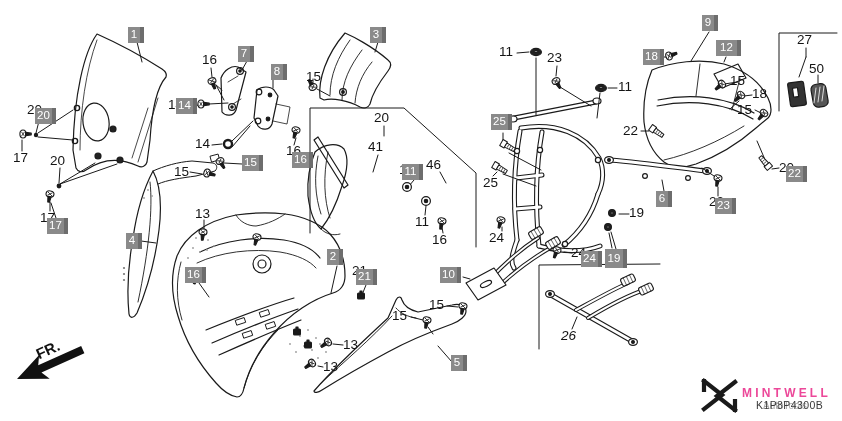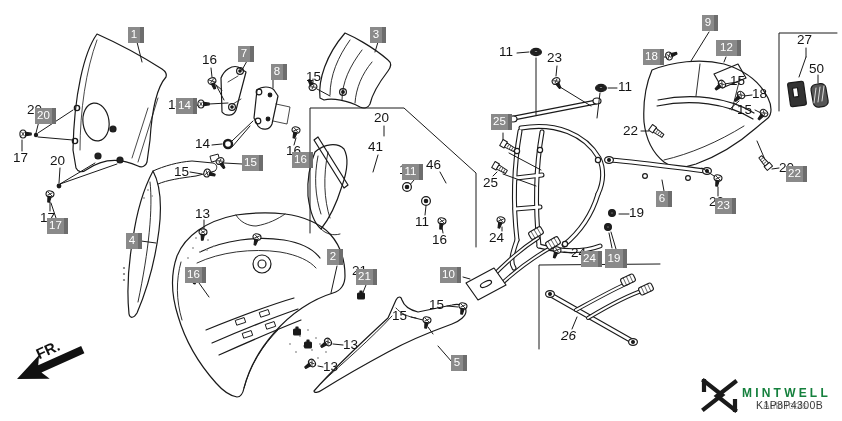--- a/index.html
+++ b/index.html
@@ -8,21 +8,21 @@
   .canvas svg{position:absolute;left:0;top:0;z-index:1;}
   .labels{position:absolute;left:0;top:0;width:100%;height:100%;z-index:2;}
   .labels-boxed{z-index:3;}
   .plain-label{position:absolute;font:400 13.5px/14px "Liberation Sans",sans-serif;
                color:#141414;white-space:nowrap;}
   .box-callout{position:absolute;display:flex;align-items:center;justify-content:center;
                background:var(--box-bg,#8a8a8a);color:var(--box-fg,#fff);
                font:400 11.5px/1 "Liberation Sans",sans-serif;
                border-right:4px solid var(--box-edge,#6d6d6d);box-sizing:border-box;}
   .brand-name{position:absolute;left:742px;top:386px;font-size:12px;letter-spacing:3.2px;
-              color:#15803d;font-weight:bold;z-index:2;}
+              color:#ec4899;font-weight:bold;z-index:2;}
   .brand-watermark{position:absolute;left:763px;top:400px;font-size:10px;color:#a9a9a9;z-index:2;}
   .brand-code{position:absolute;left:756px;top:399px;font-size:10.5px;letter-spacing:.4px;
               color:#3a3a3a;z-index:3;}
 </style>
 </head>
 <body>
 
 <div class="canvas" style="--box-bg: #8a8a8a; --box-edge: #6d6d6d; --box-fg: #ffffff; background: rgb(255, 255, 255);">
 
 <svg width="842" height="421" viewBox="0 0 842 421">

